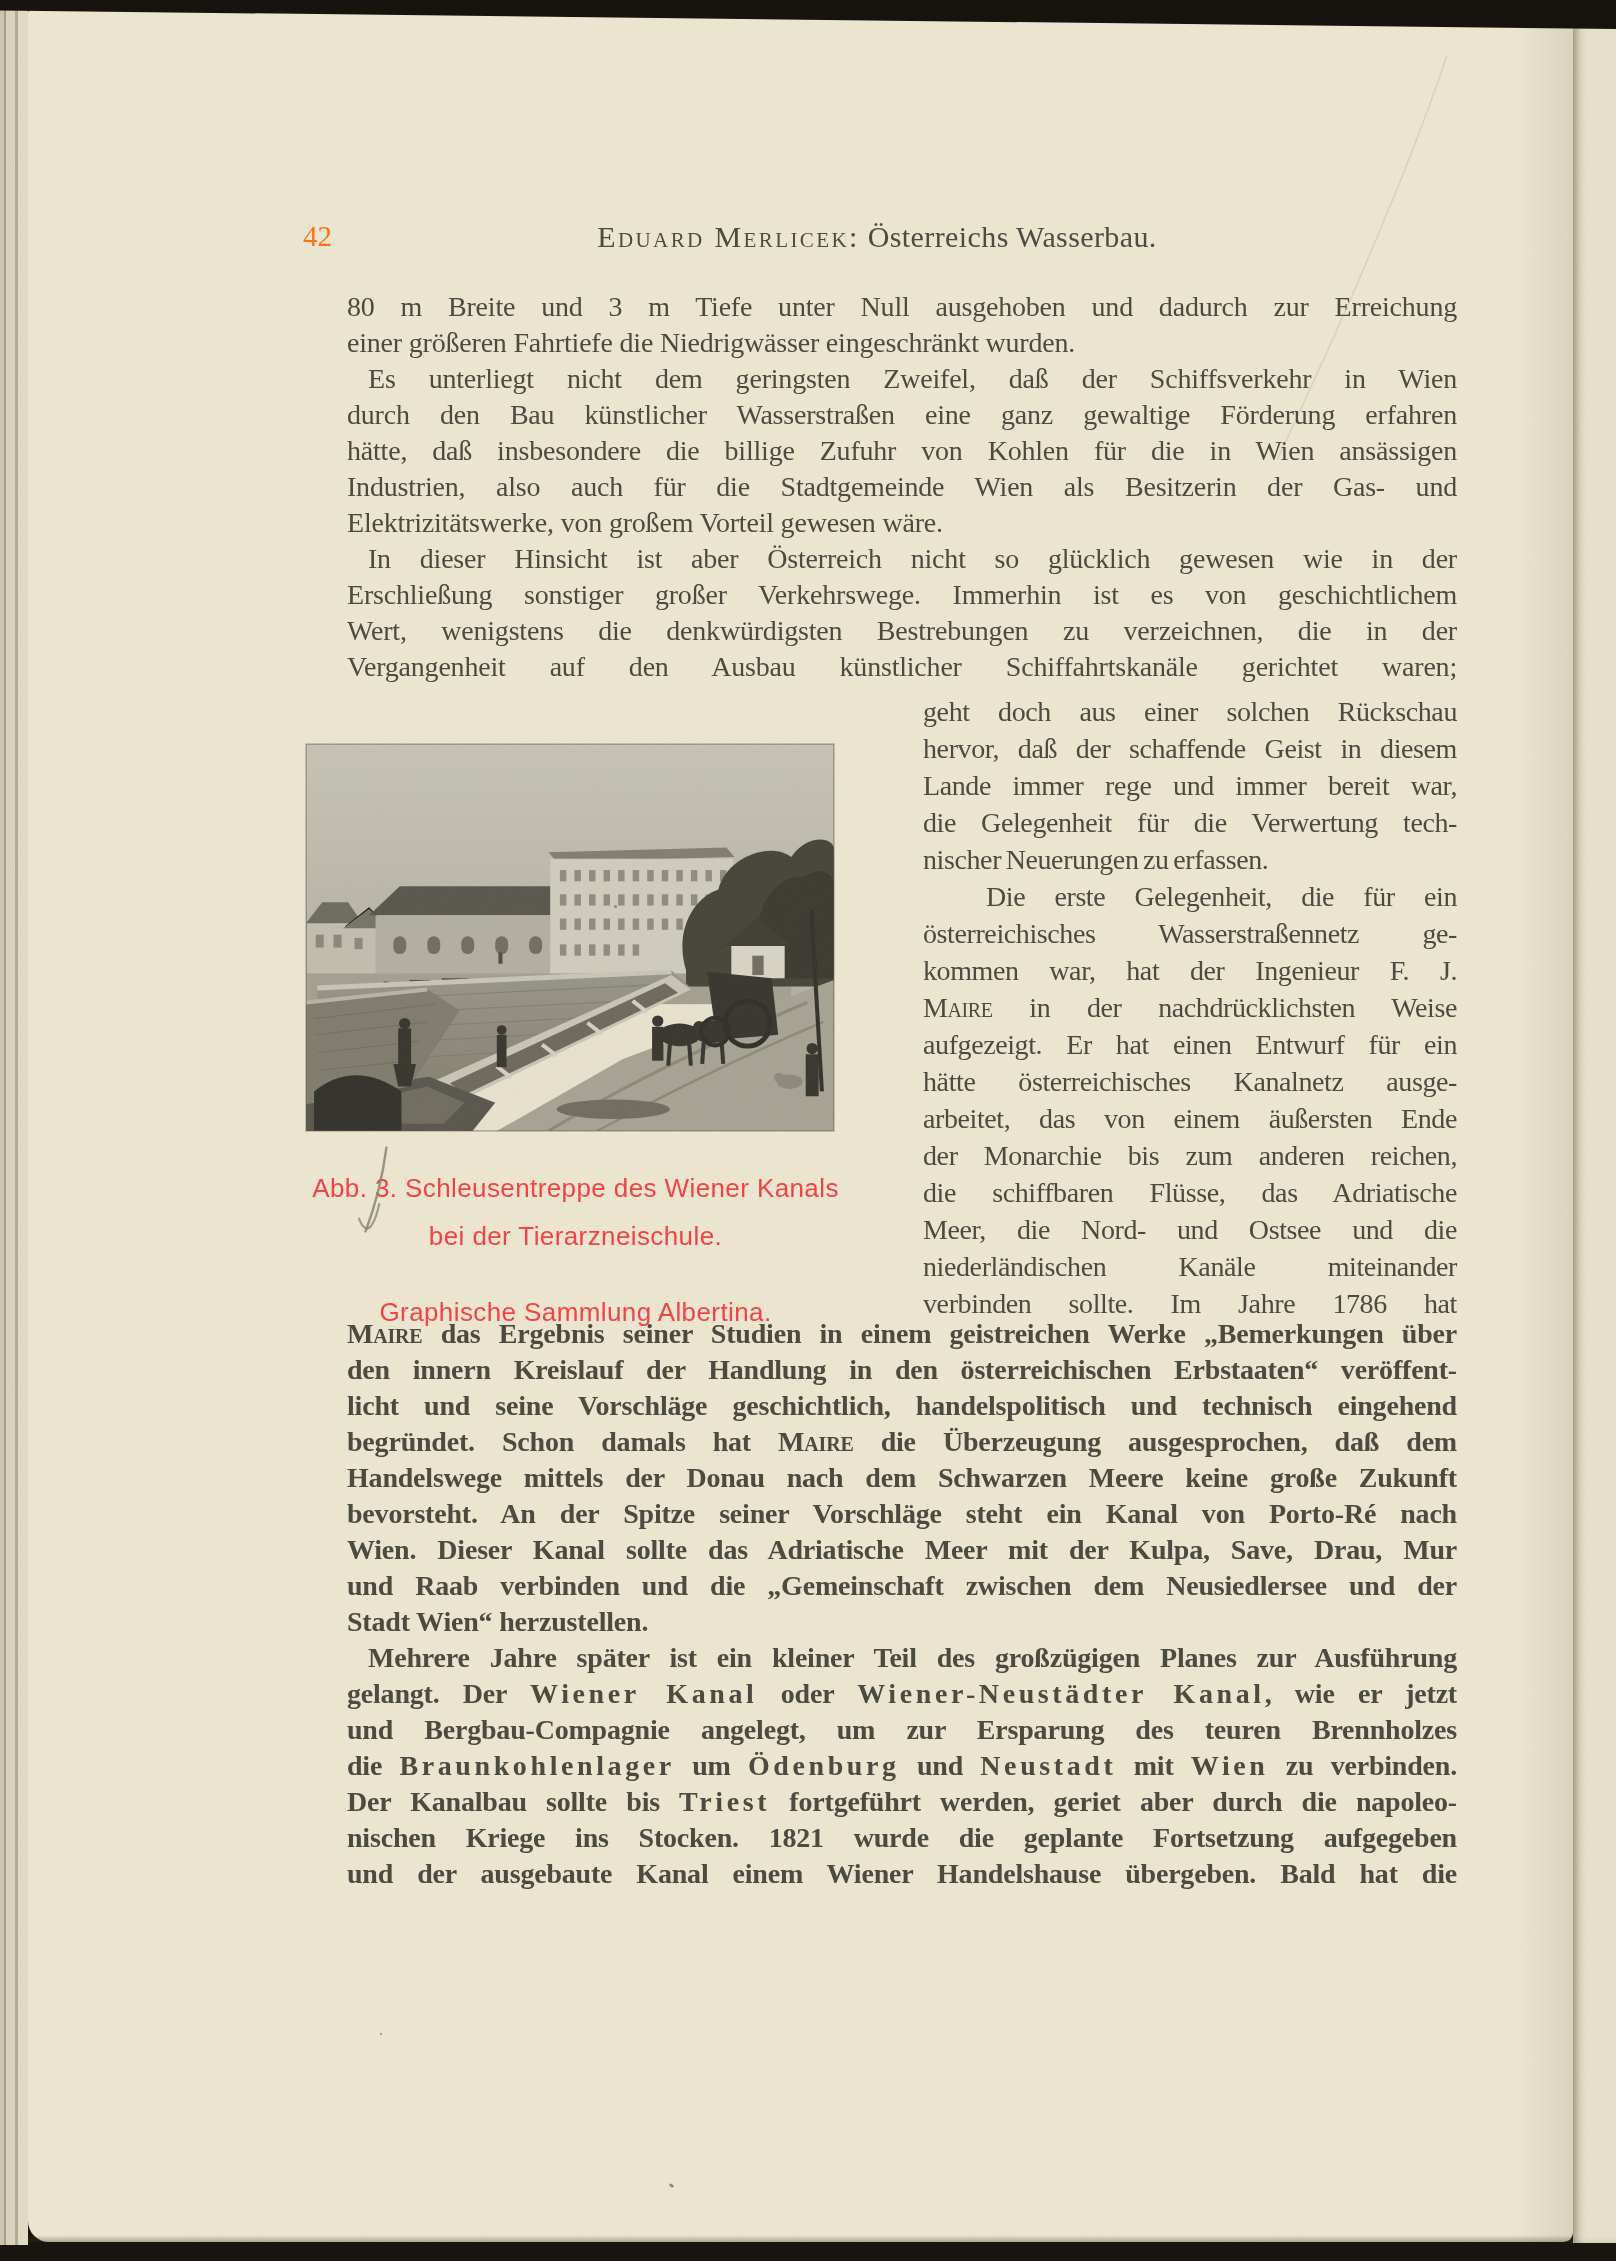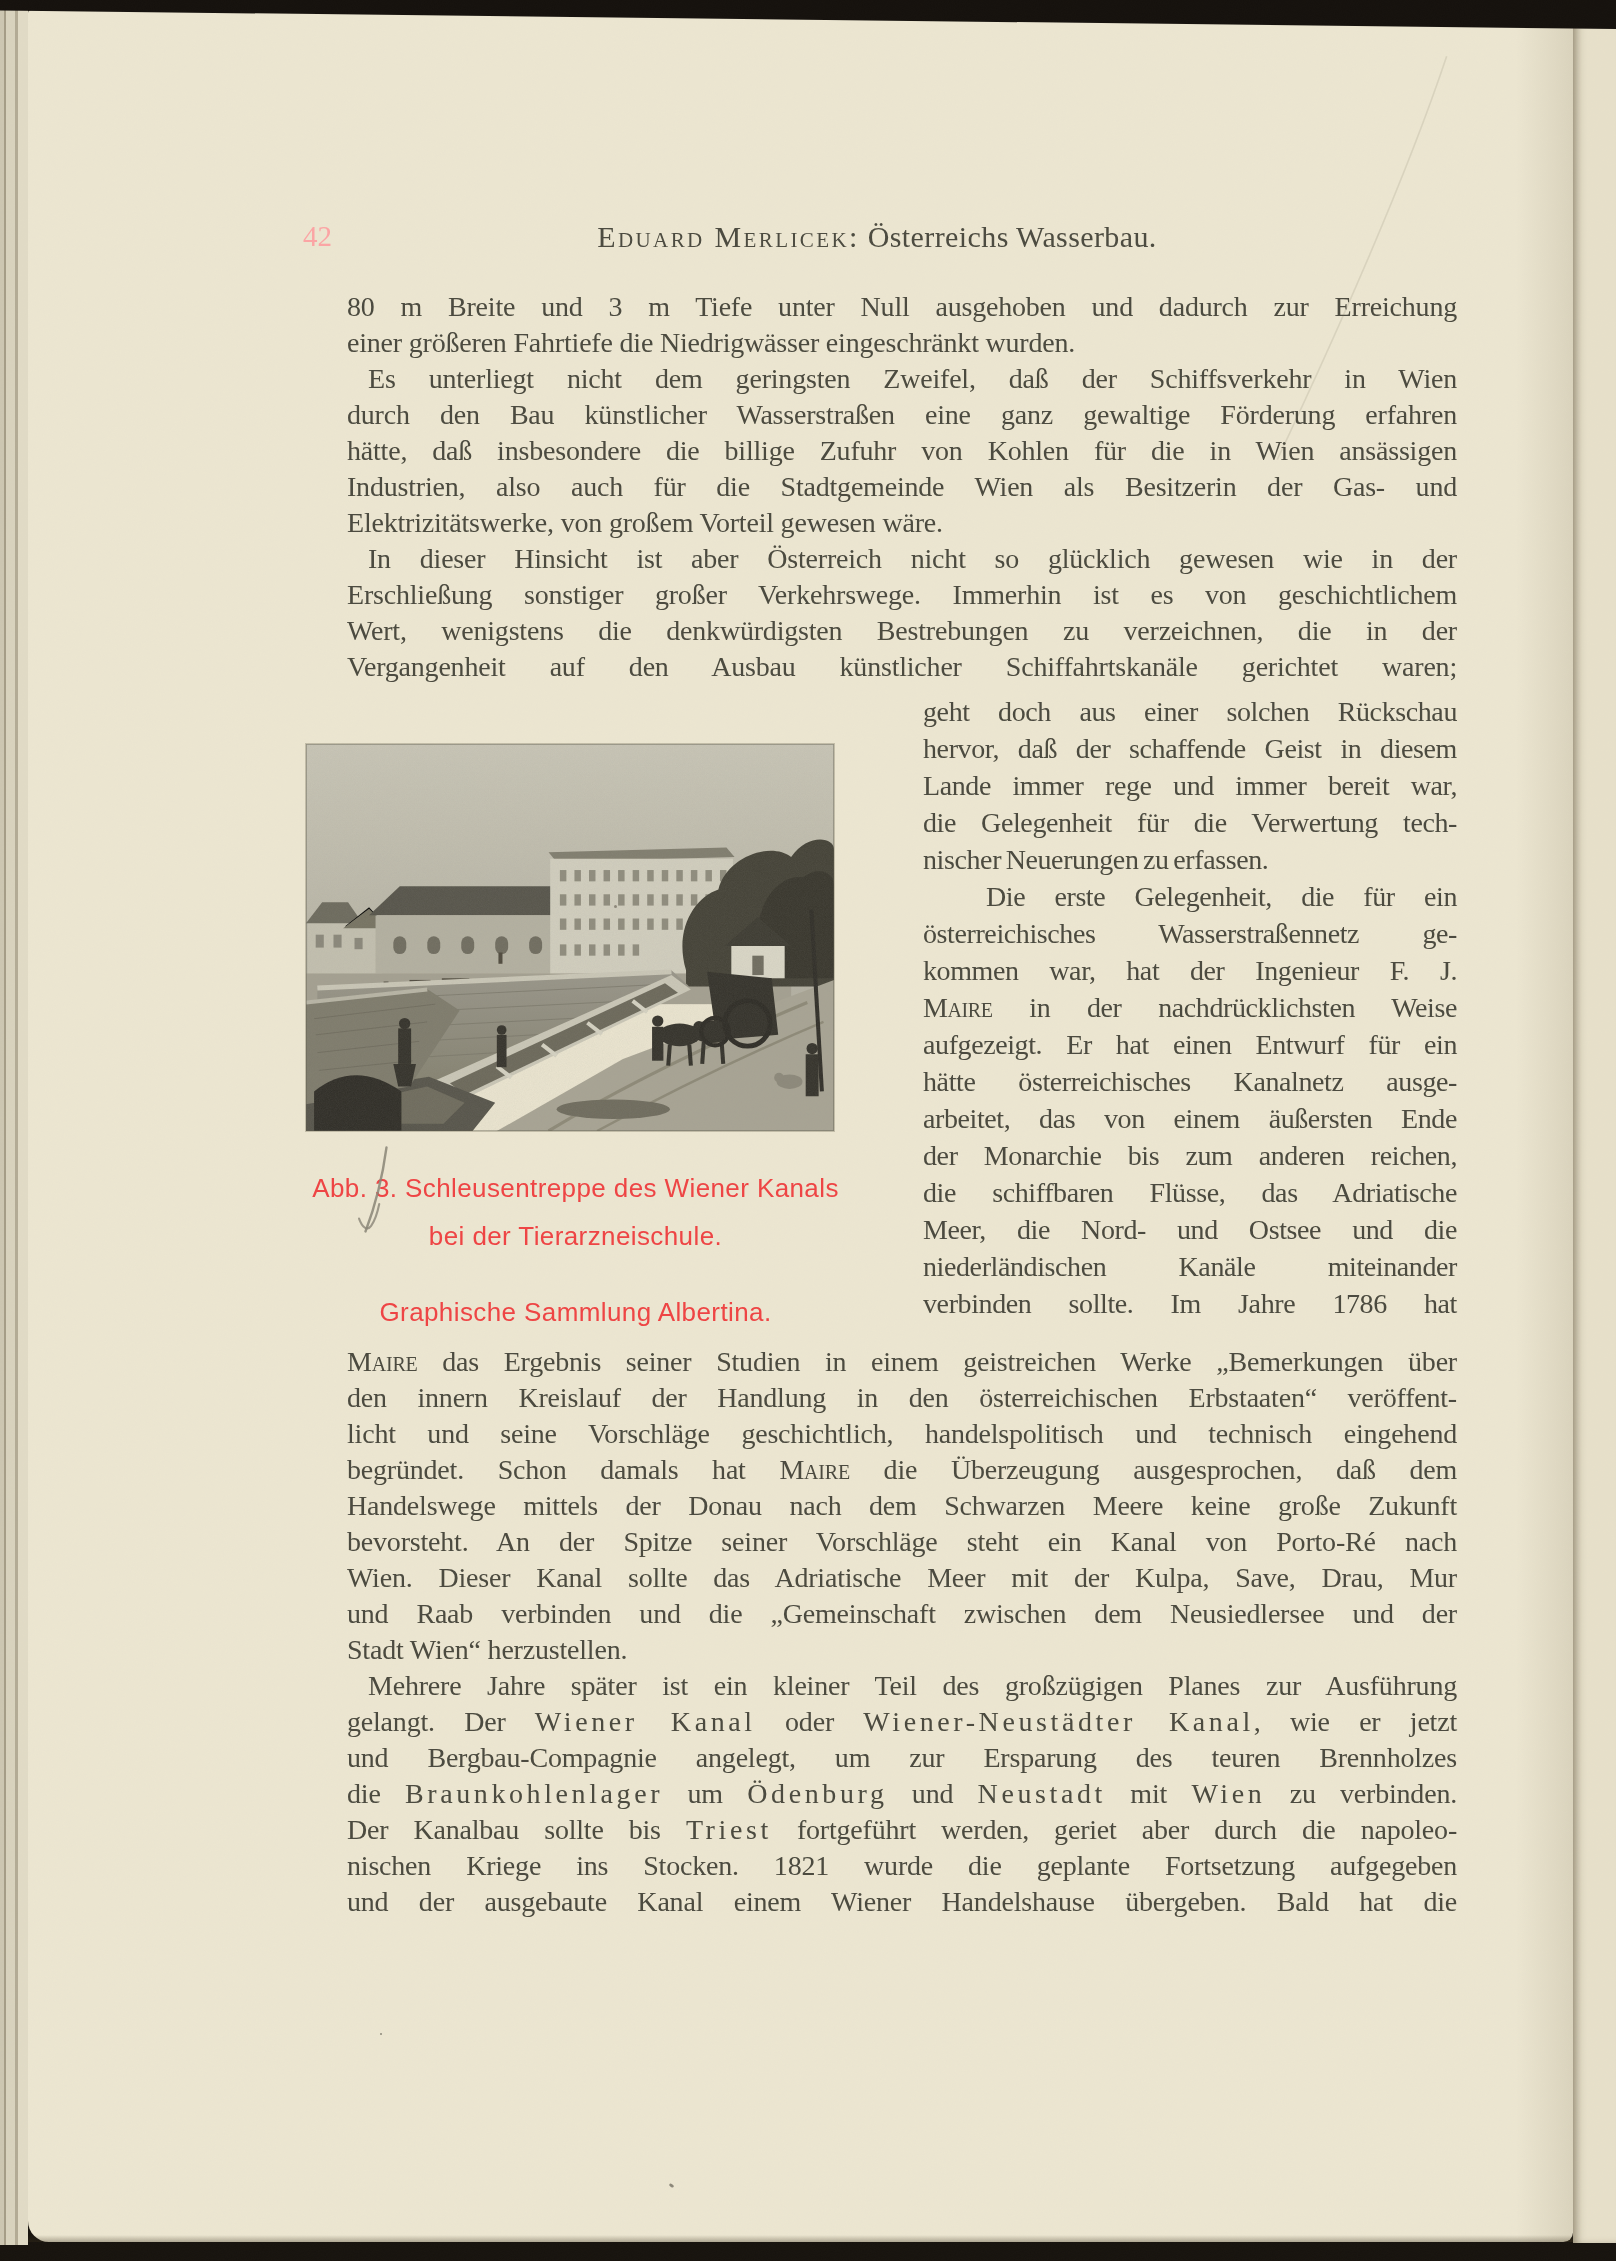--- a/index.html
+++ b/index.html
@@ -15,30 +15,30 @@
   
   .page{position:absolute;left:27.5px;top:9.7px;width:1545px;height:2232px;background:#ece6d1;
     border-radius:3.2px 4.8px 9.7px 21px;}
   .page::after{content:'';position:absolute;right:0;top:0;bottom:0;width:57px;
     background:linear-gradient(90deg,rgba(90,76,45,0),rgba(90,76,45,.12));}
   .page::before{content:'';position:absolute;left:0;right:0;bottom:0;height:6.5px;
     background:linear-gradient(0deg,rgba(60,50,30,.35),rgba(60,50,30,0));}
   .top-slant{position:absolute;top:0;left:0;width:1616px;height:29px;background:#15110d;
     clip-path:polygon(0 0,100% 0,100% 100%,0 36%);}
 
-  .pagenum{position:absolute;left:303px;top:220px;font-size:29px;color:#fca5a5;}
+  .pagenum{position:absolute;left:303px;top:220px;font-size:29px;color:#f97316;}
   .runhead{position:absolute;left:307px;top:220px;width:1110px;text-align:center;
     font-size:30px;color:#4c4b40;white-space:nowrap;}
   .runhead .sc{letter-spacing:2.4px;margin-left:30px;}
   .runhead .rest{letter-spacing:0.4px;margin-top:16px;}
 
   .block{position:absolute;color:#4b4a3f;font-size:28px;letter-spacing:-0.2px;margin-left:40px;}
   .b1{left:307px;top:289px;width:1110px;}
   .bcol{left:883px;top:693px;width:534px;letter-spacing:-0.4px;word-spacing:-2px;}
-  .b2{left:307px;top:1344px;width:1110px;}
+  .b2{left:307px;top:1316px;width:1110px;font-weight:bold;}
   .line{height:36px;line-height:36px;text-align:justify;text-align-last:justify;overflow:visible;}
   .bcol .line{height:37px;line-height:37px;}
   .line.end{text-align-last:left;}
   .line.ind{text-indent:21px;}
   .bcol .line.ind{text-indent:63px;}
   .sc{font-variant:small-caps;}
   .sp{letter-spacing:3.6px;}
 
   .figure{position:absolute;left:306px;top:744px;width:528px;height:387px;
     outline:0.8px solid rgba(120,112,92,.35);}

